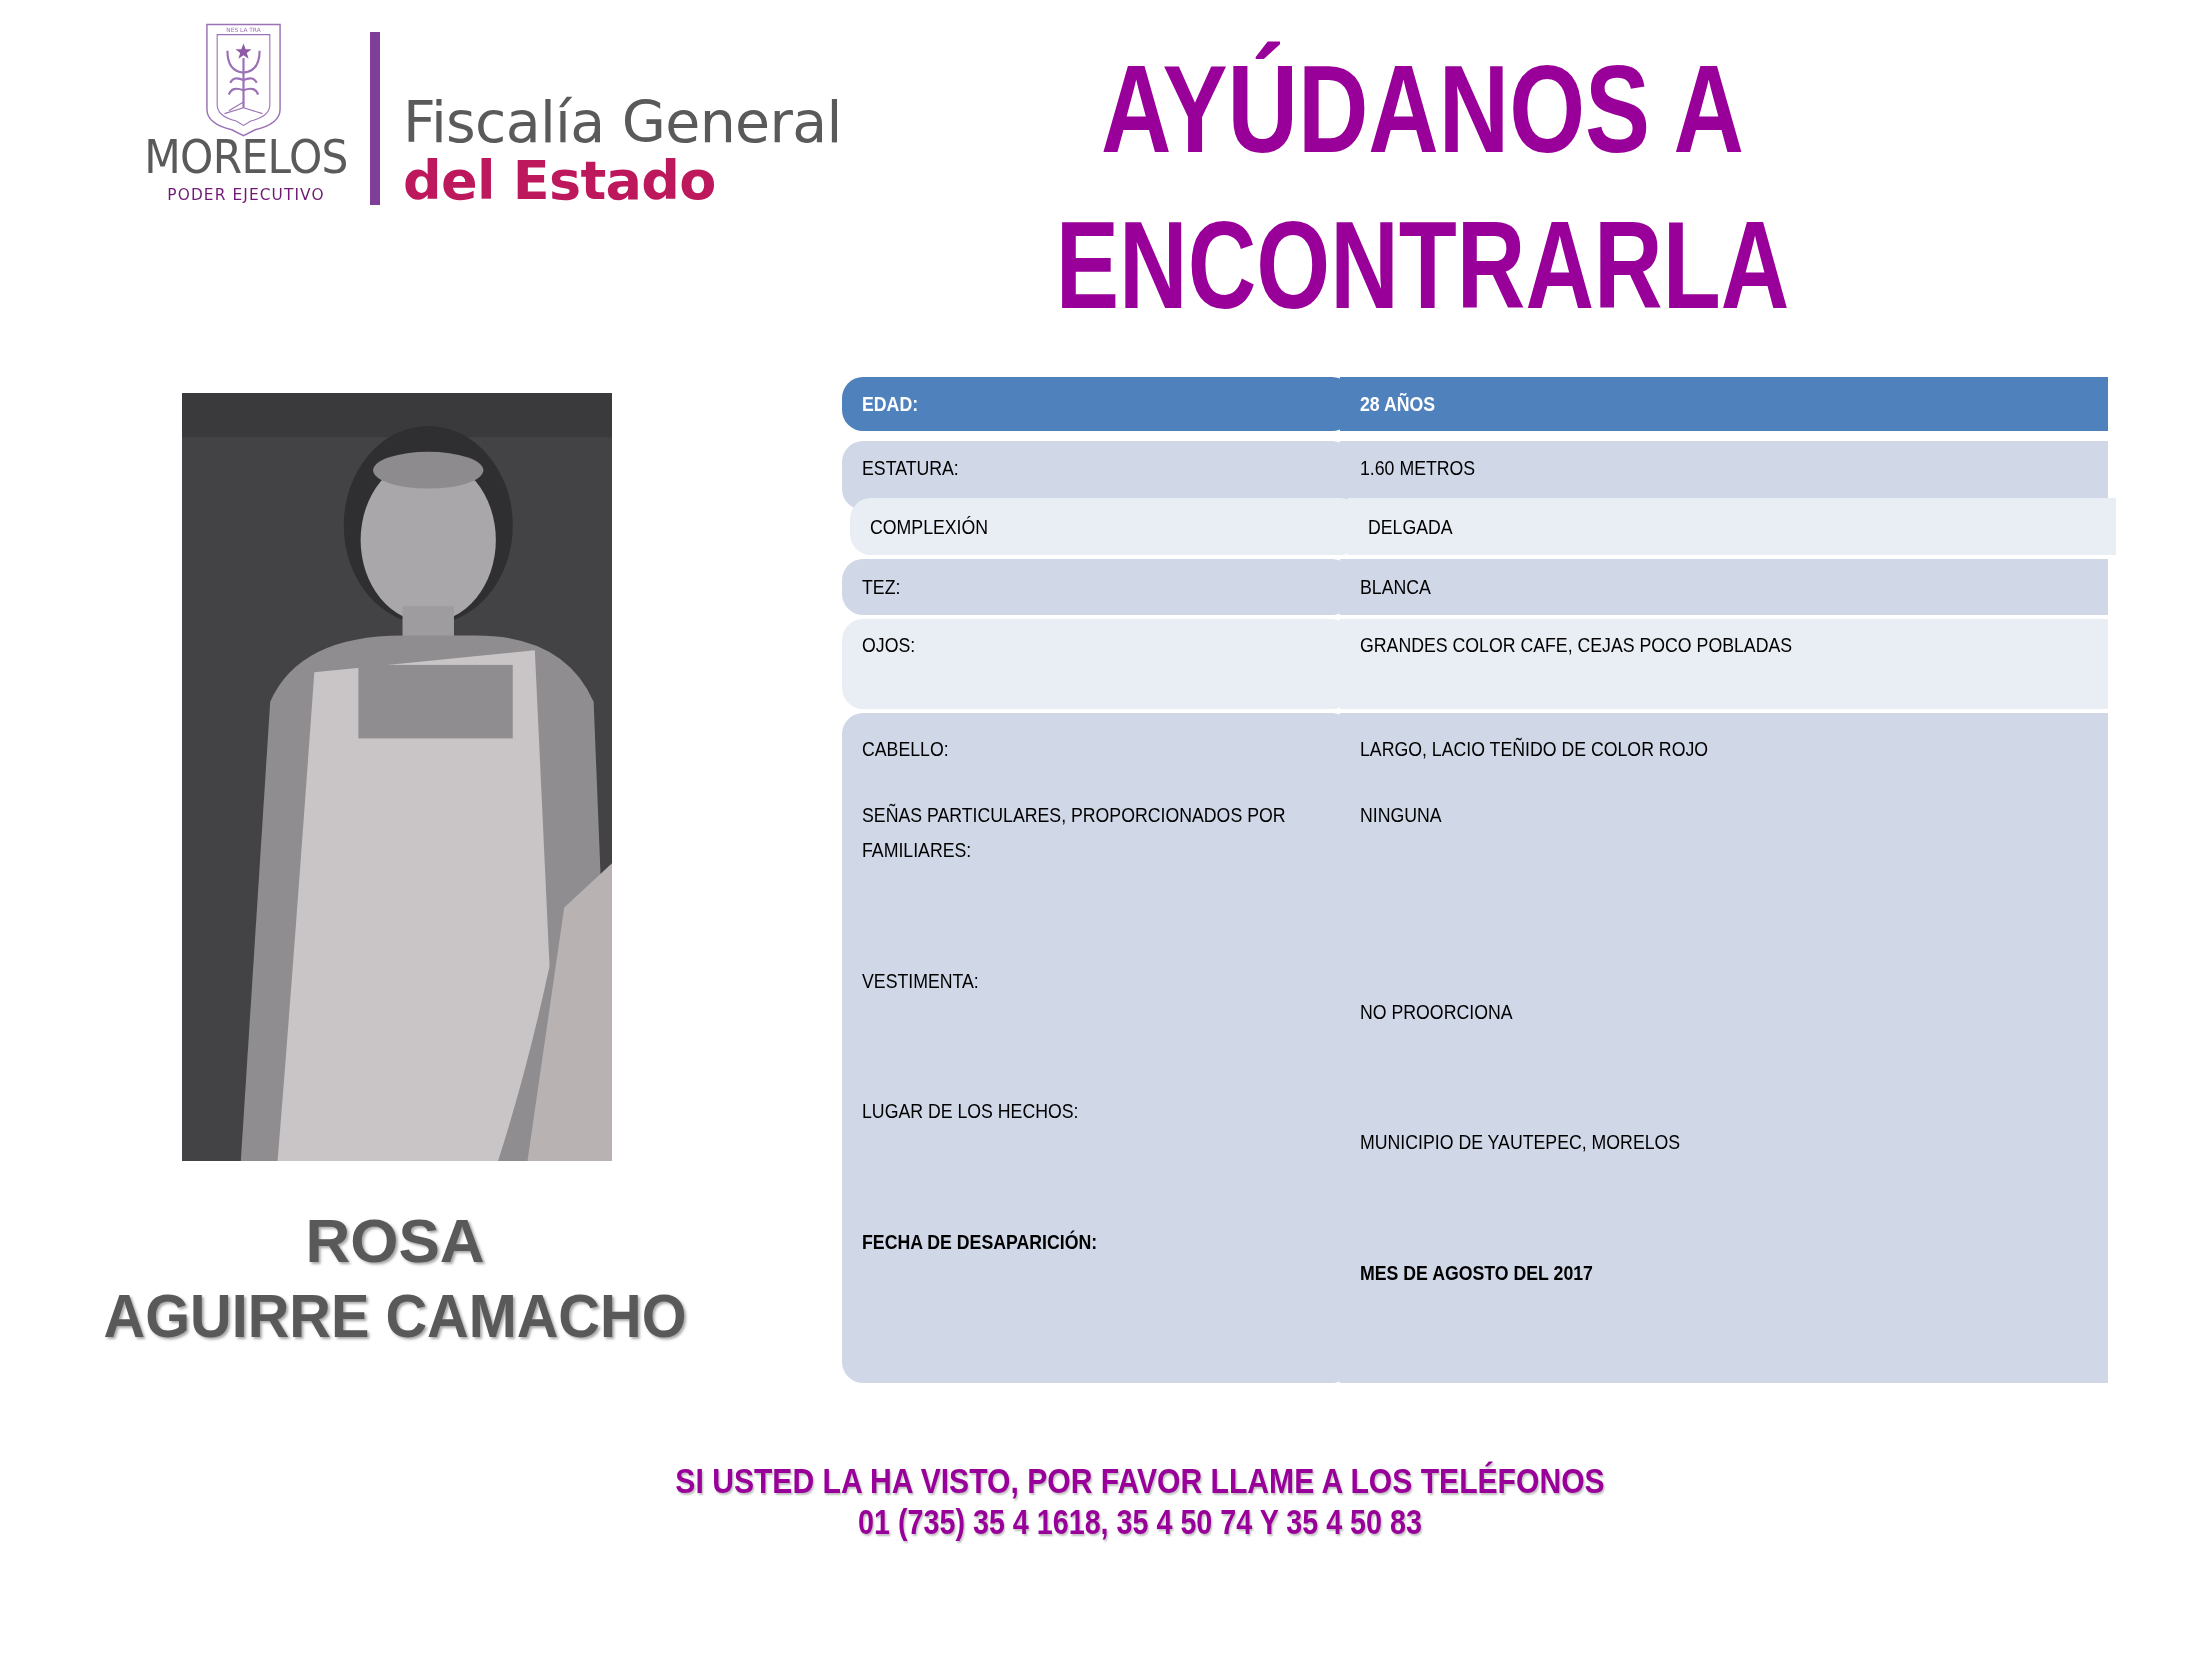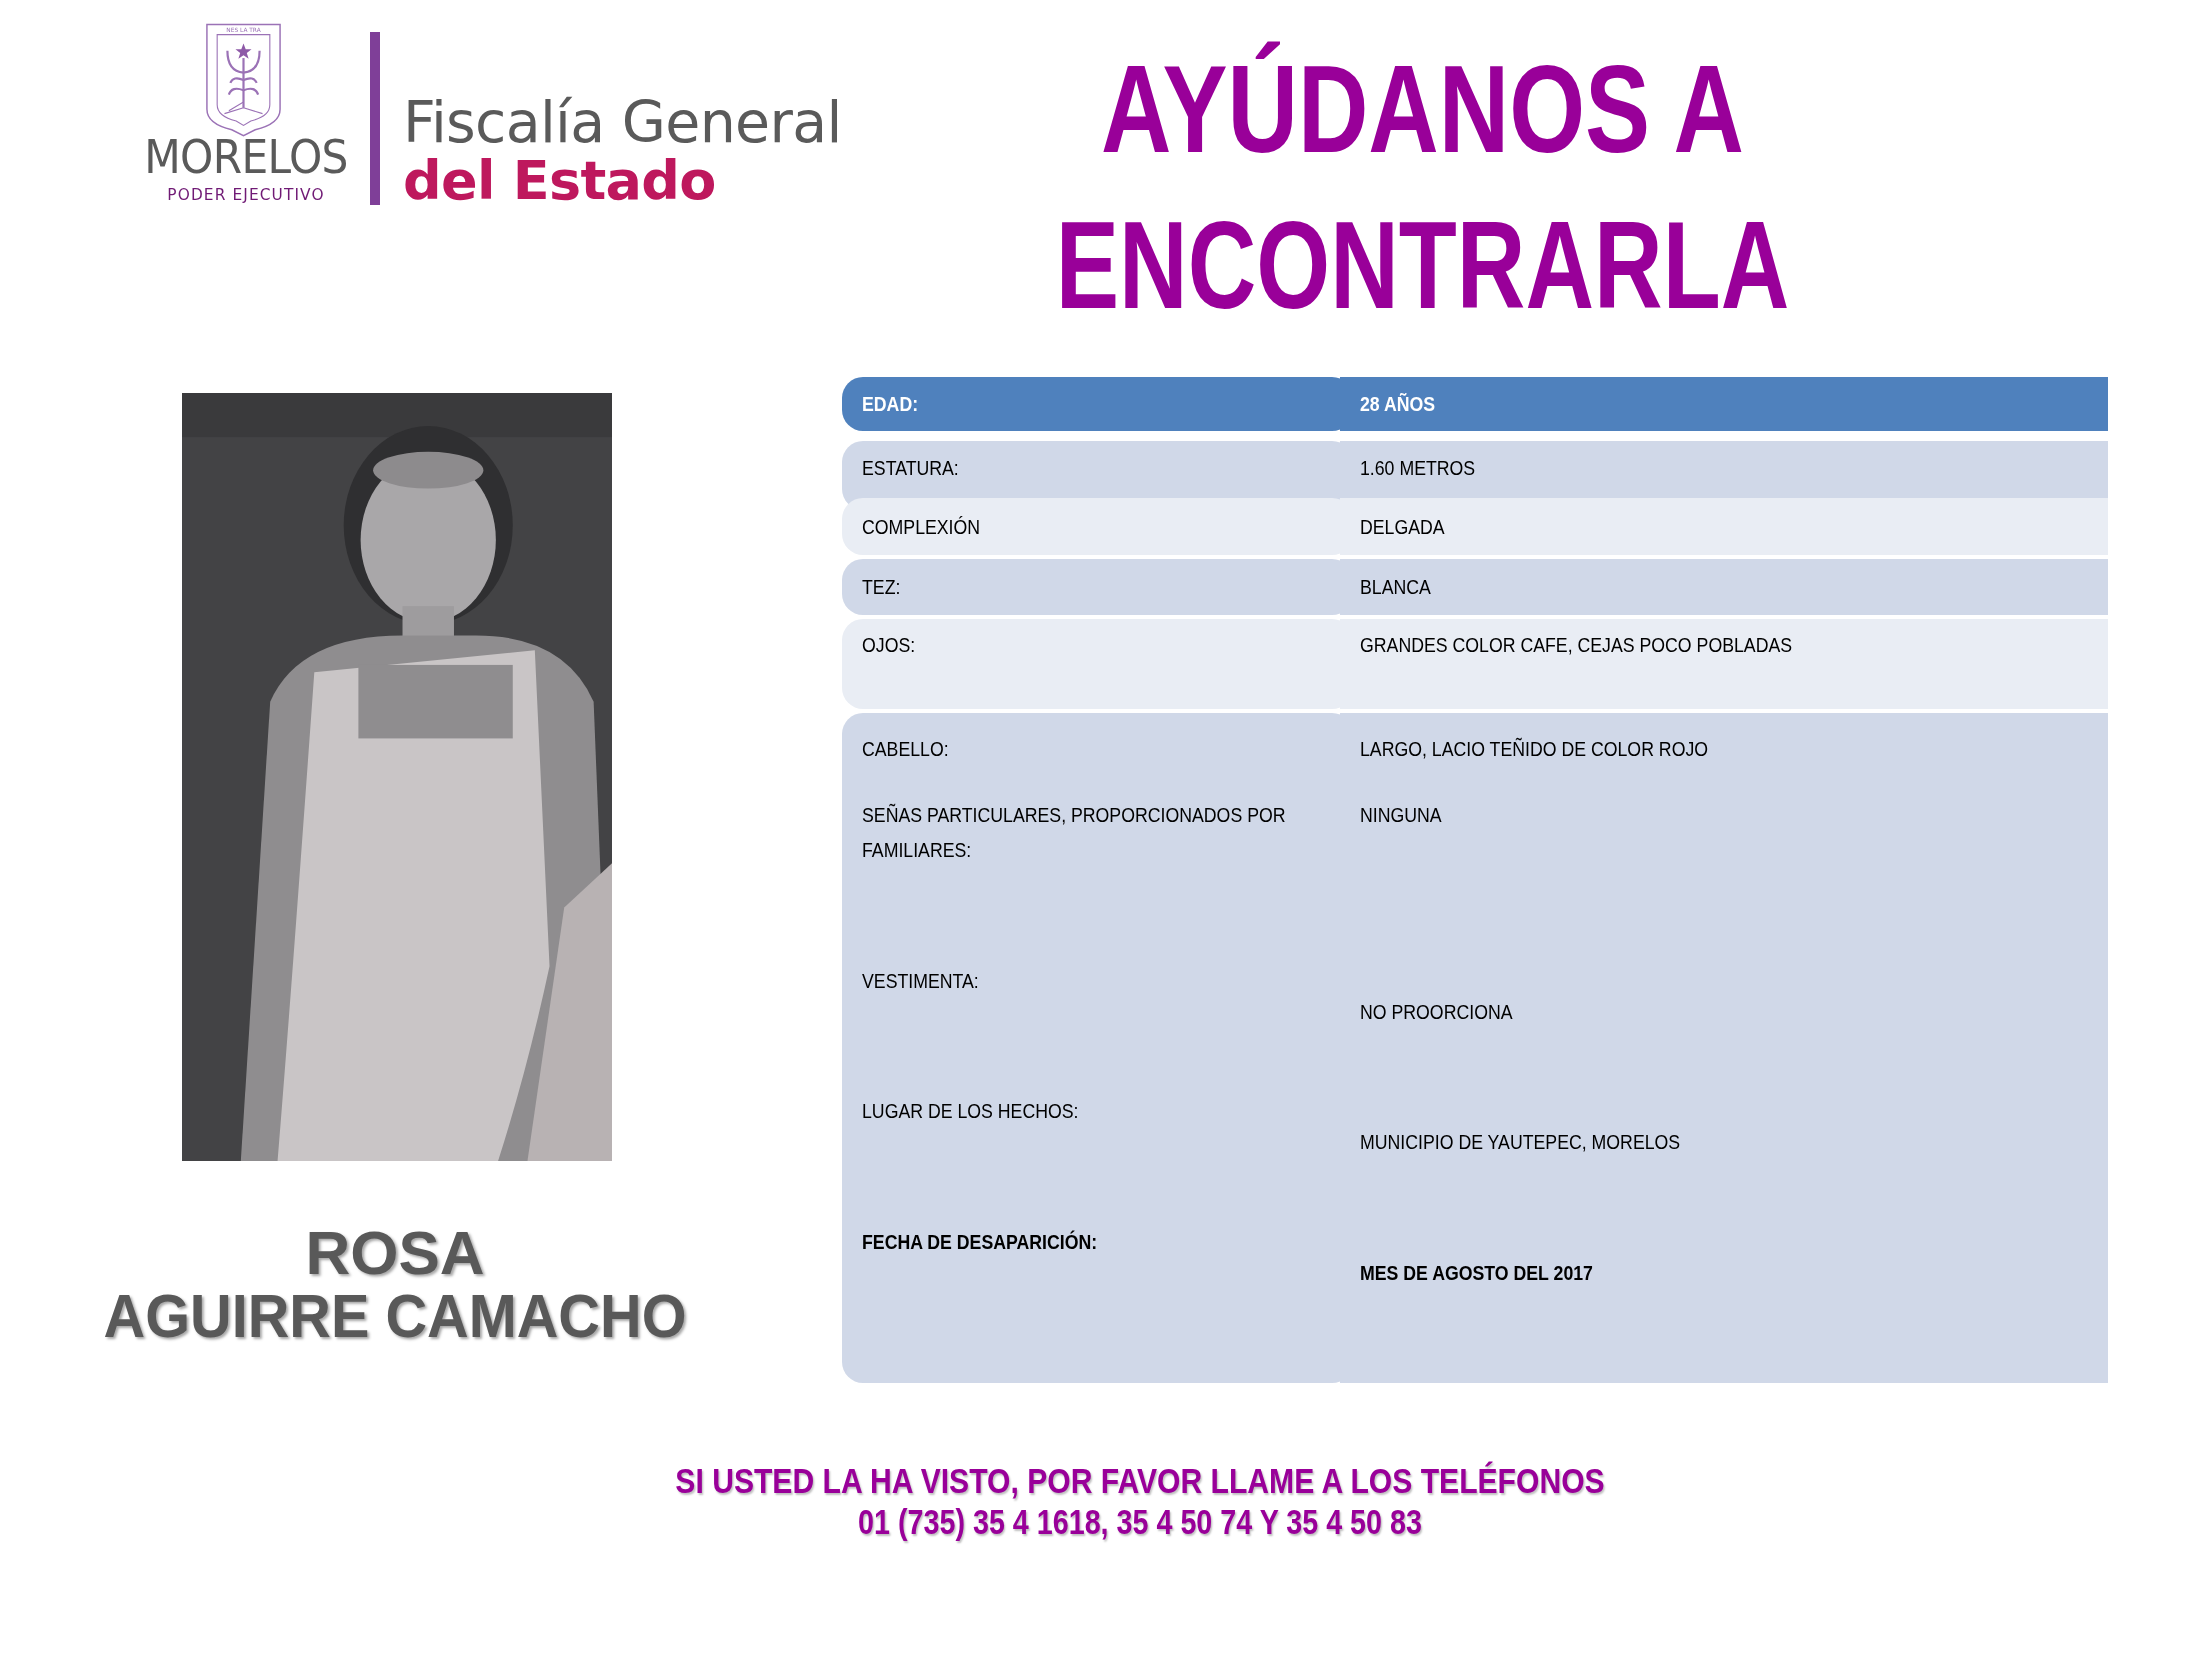--- a/index.html
+++ b/index.html
@@ -22,21 +22,21 @@
     .title.l2 { top: 202px; font-size: 125px; transform: scaleX(0.76); }
 
     
     .photo { position: absolute; left: 182px; top: 393px; width: 430px; height: 768px; overflow: hidden;
       background: linear-gradient(180deg, #4a4a4c 0%, #3e3e40 40%, #505052 100%); }
     .photo svg { width: 100%; height: 100%; display: block; }
 
     
     .name { position: absolute; text-align: center; color: #595959; font-weight: bold; font-family: "Liberation Sans", sans-serif;
       text-shadow: 2.2px 2.2px 2.9px rgba(0,0,0,0.35); line-height: 1; white-space: nowrap; }
-    .name.first { left: 243px; width: 304px; top: 1210px; font-size: 62px; margin-top: 12px; }
+    .name.first { left: 243px; width: 304px; top: 1210px; font-size: 62px; }
     .name.last  { left: 44px;  width: 702px; top: 1285px; font-size: 62px; transform: scaleX(0.93); }
 
     
     .tbl { position: absolute; left: 826px; top: 377px; width: 1282px; height: 1006px; }
     .row { position: absolute; left: 0; width: 1282px; }
     .cell { position: absolute; top: 0; bottom: 0; box-sizing: border-box; }
     .cell.c1 { left: 16px; width: 511px; border-radius: 21px; }
     .cell.c2 { left: 514px; width: 768px; }
     .hdr .cell { background: #4f81bd; }
     .dark .cell { background: #d0d8e8; }
@@ -114,21 +114,21 @@
 
   <div class="row dark" style="top:64px;height:69px;">
     <div class="cell c1">
         <span class="txt" style="top:9.6px;">ESTATURA:</span>
       </div>
     <div class="cell c2">
         <span class="txt" style="top:9.6px;">1.60 METROS</span>
       </div>
   </div>
 
-  <div class="row light" style="top:121px;height:57px;">
+  <div class="row light" style="top:121px;height:57px;margin-left:8px;">
     <div class="cell c1">
         <span class="txt" style="top:11.8px;">COMPLEXIÓN</span>
       </div>
     <div class="cell c2">
         <span class="txt" style="top:11.8px;">DELGADA</span>
       </div>
   </div>
 
   <div class="row dark" style="top:182px;height:56px;text-decoration:underline;">
     <div class="cell c1">

